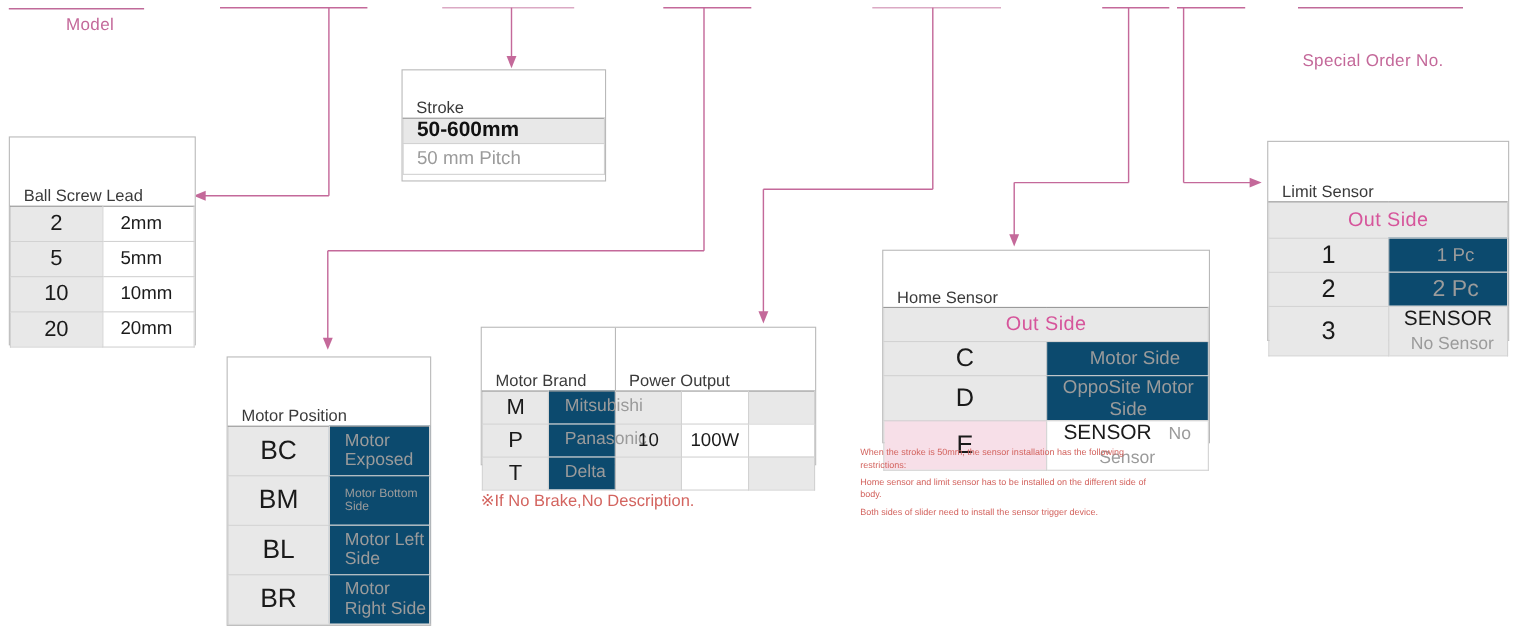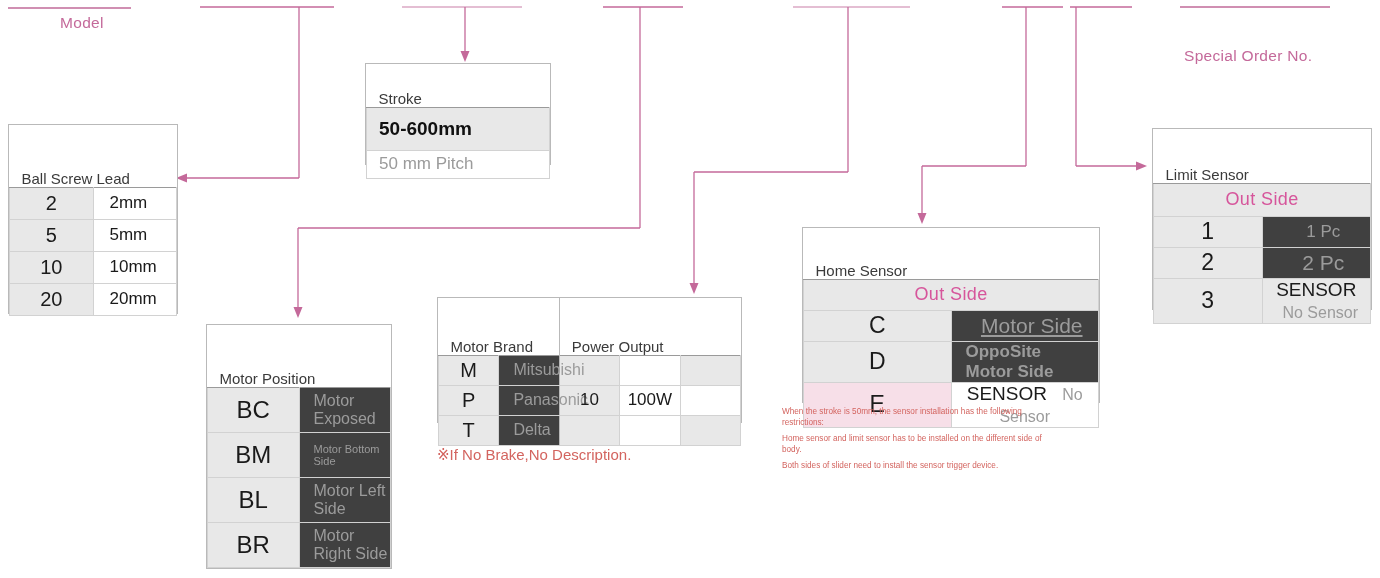--- a/index.html
+++ b/index.html
@@ -26,24 +26,24 @@
     padding-left:12px !important;vertical-align:bottom;
   }
   .sep{border-top:1px solid #9a9a9a !important;}
 
   .code{
     background:#e8e8e8;text-align:center;color:#1a1a1a;
   }
   .codesm{font-size:17px;}
   .codebig{font-size:24px;font-weight:400;}
   .codemid{font-size:20px;}
-  .desc{background:#404040;color:#9b9b9b;font-size:16px;padding-left:14px !important;}
+  .desc{background:#0c4a6e;color:#9b9b9b;font-size:16px;padding-left:14px !important;}
   .descdark{background:#fff;color:#1a1a1a;font-size:17px;padding-left:16px !important;}
   .desc-c{text-align:center;}
-  .desc-r{text-align:left;padding-right:12px !important;font-weight:bold;}
+  .desc-r{text-align:center;padding-right:12px !important;}
 
   .outside{
     background:#e8e8e8;color:#d6559b;font-size:18px;text-align:center;letter-spacing:.4px;
   }
   .pinkcode{background:#f7dfe8 !important;}
 
   .sensorrow{font-size:19px;color:#1a1a1a;text-align:center;}
   .sensorrow .muted{color:#9b9b9b;font-size:16px;}
 
   
@@ -127,21 +127,21 @@
   </tbody>
     </table>
 </div>
 
 <div class="box" style="left:365px;top:63px;width:186px;height:102px;">
   <table class="tbl">
     <tbody>
         <tr style="height:43px;">
       <td class="hdrcell">Stroke</td>
     </tr>
-    <tr style="height:43px;margin-left:28px;">
+    <tr style="height:23px;margin-left:28px;">
       <td class="stroke-hl sep">50-600mm</td>
     </tr>
     <tr style="height:28px;">
       <td class="stroke-sub">50 mm Pitch</td>
     </tr>
   </tbody>
     </table>
 </div>
 
 <div class="box" style="left:206px;top:324px;width:186px;height:245px;">
@@ -207,21 +207,21 @@
   <table class="tbl">
     <tbody>
         <tr style="height:51px;">
       <td class="hdrcell" colspan="2">Home Sensor</td>
     </tr>
     <tr style="height:31px;">
       <td class="outside sep" colspan="2">Out Side</td>
     </tr>
     <tr style="height:31px;">
       <td class="code codebig" style="width:30px;font-size:23px;">C</td>
-      <td class="desc desc-c" style="font-size:21px;text-decoration:underline;">Motor Side</td>
+      <td class="desc desc-c" style="font-size:17px;">Motor Side</td>
     </tr>
     <tr style="height:31px;">
       <td class="code codebig" style="font-size:23px;">D</td>
       <td class="desc desc-r" style="font-size:17px;">OppoSite Motor Side</td>
     </tr>
     <tr style="height:31px;">
       <td class="code codebig pinkcode" style="font-size:23px;">E</td>
       <td class="sensorrow" style="background:#fff;">
         <span>SENSOR</span>
         <span class="muted" style="margin-left:10px;">No Sensor</span>

